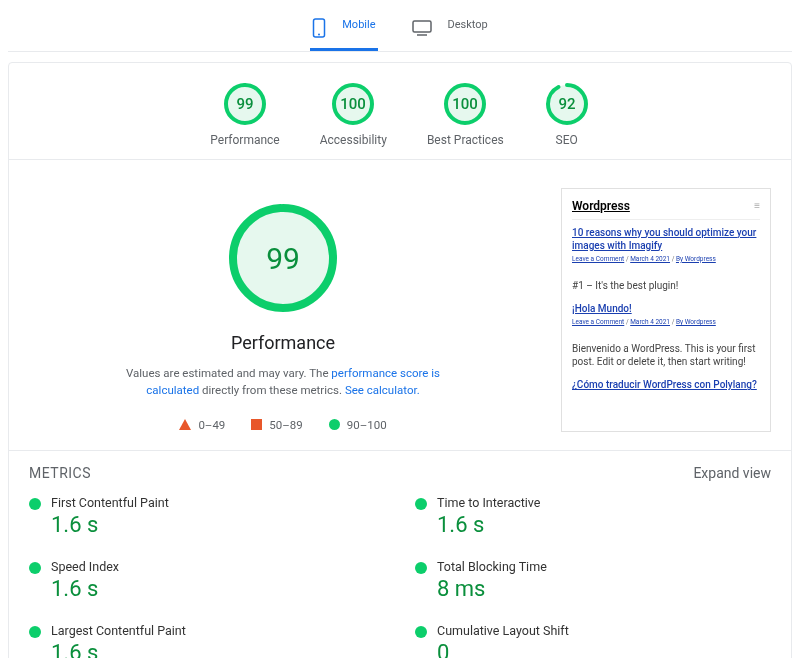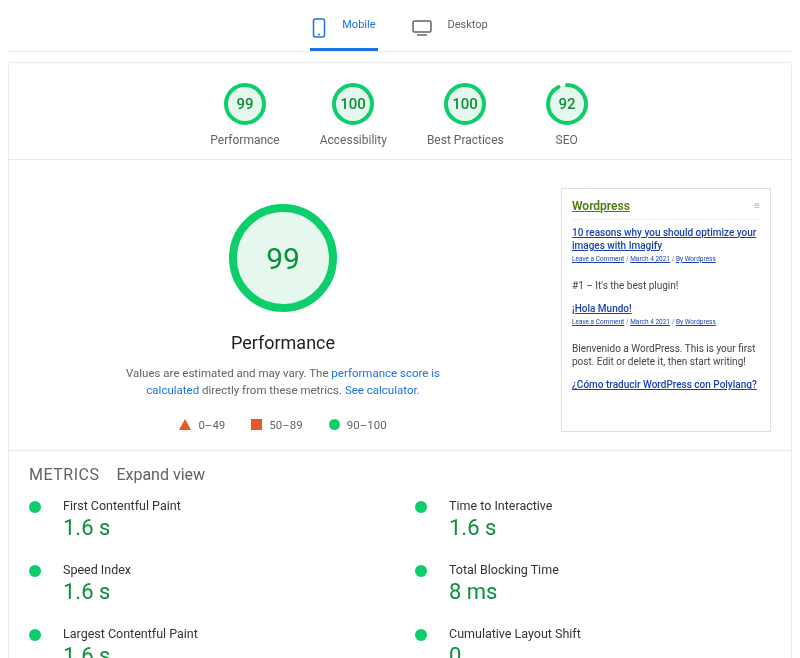--- a/index.html
+++ b/index.html
@@ -102,46 +102,46 @@
   .l-circle   { width:11px; height:11px; border-radius:50%; background:#0cce6b; }
   .preview {
     width: 210px;
     border: 1px solid #e0e0e0;
     padding: 10px 10px;
     font-size: 8px;
     line-height: 1.3;
     color: #555;
   }
   .preview-header { display:flex; justify-content:space-between; align-items:flex-start; border-bottom:1px solid #eee; padding-bottom:4px; margin-bottom:6px; }
-  .preview-header h3 { font-size:12px; font-weight:600; color:#4d7c0f; text-decoration:underline; }
+  .preview-header h3 { font-size:12px; font-weight:600; color:#000000; text-decoration:underline; }
   .preview-article { margin-bottom:10px; }
   .preview-article h4 { font-size:10px; color:#1a3fb0; text-decoration:underline; font-weight:500; line-height:1.3; }
   .preview-meta { font-size:6.5px; color:#777; margin:3px 0 16px 0; }
   .preview-meta .meta-link { color:#1a3fb0; text-decoration:underline; }
   .preview-body { font-size:10px; color:#444; }
   .metrics-header {
     display: flex;
-    justify-content: flex-start;
+    justify-content: space-between;
     padding: 14px 20px 8px 20px;
-    font-size: 16px;
+    font-size: 14px;
     color: #5f6368;
     letter-spacing: 0.5px;
     gap: 17px;
   }
   .metrics-header .expand { letter-spacing: 0; color: #5f6368; cursor:pointer; }
   .metrics-grid {
     display: grid;
     grid-template-columns: 1fr 1fr;
     column-gap: 30px;
     row-gap: 6px;
     padding: 0 20px 6px 20px;
   }
   .metric {
     display: flex;
-    gap: 22px;
+    gap: 10px;
     padding: 6px 0 10px 0;
   }
   .metric-dot {
     width: 12px; height: 12px; border-radius:50%;
     background:#0cce6b;
     margin-top: 3px;
     flex-shrink:0;
   }
   .metric-body { display:flex; flex-direction:column; }
   .metric-label { font-size: 12.5px; color:#333; }

